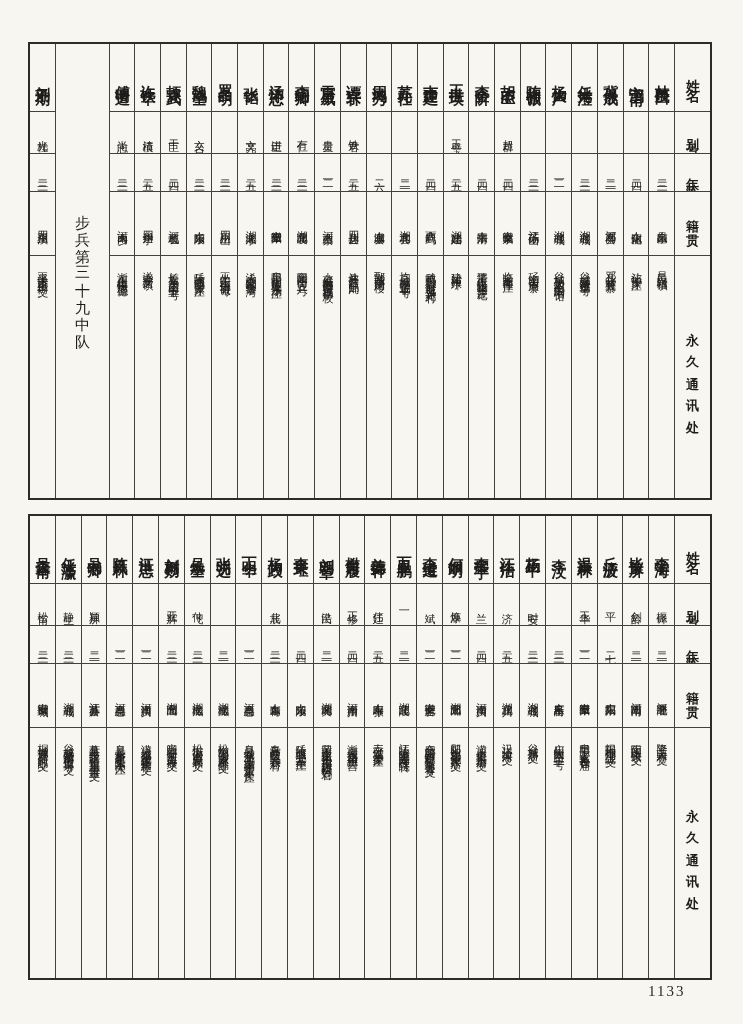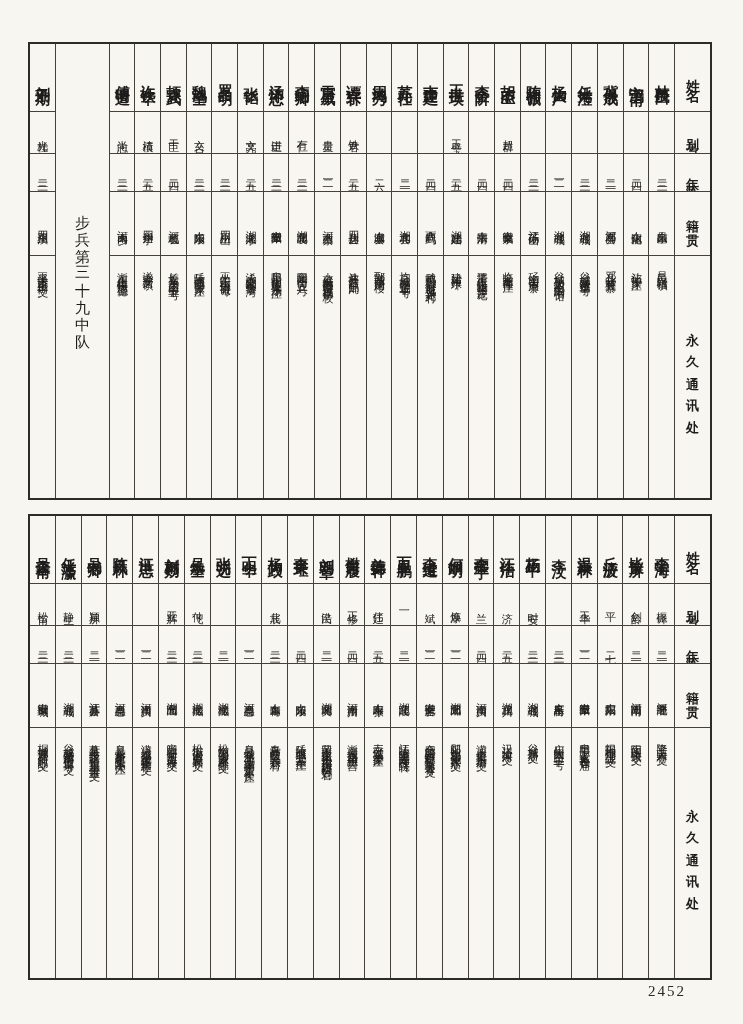--- a/index.html
+++ b/index.html
@@ -914,14 +914,14 @@
           <span class="vtext">二三</span>
         </div>
         <div class="cell native rule">
           <span class="vtext">安徽桐城</span>
         </div>
         <div class="cell addr">
           <span class="vtext">桐城庐江罗昌河邮交</span>
         </div>
       </div>
     </div>
-  <div class="page-number">2452</div>
+  <div class="page-number">1133</div>
 </div>
 
 </body></html>

